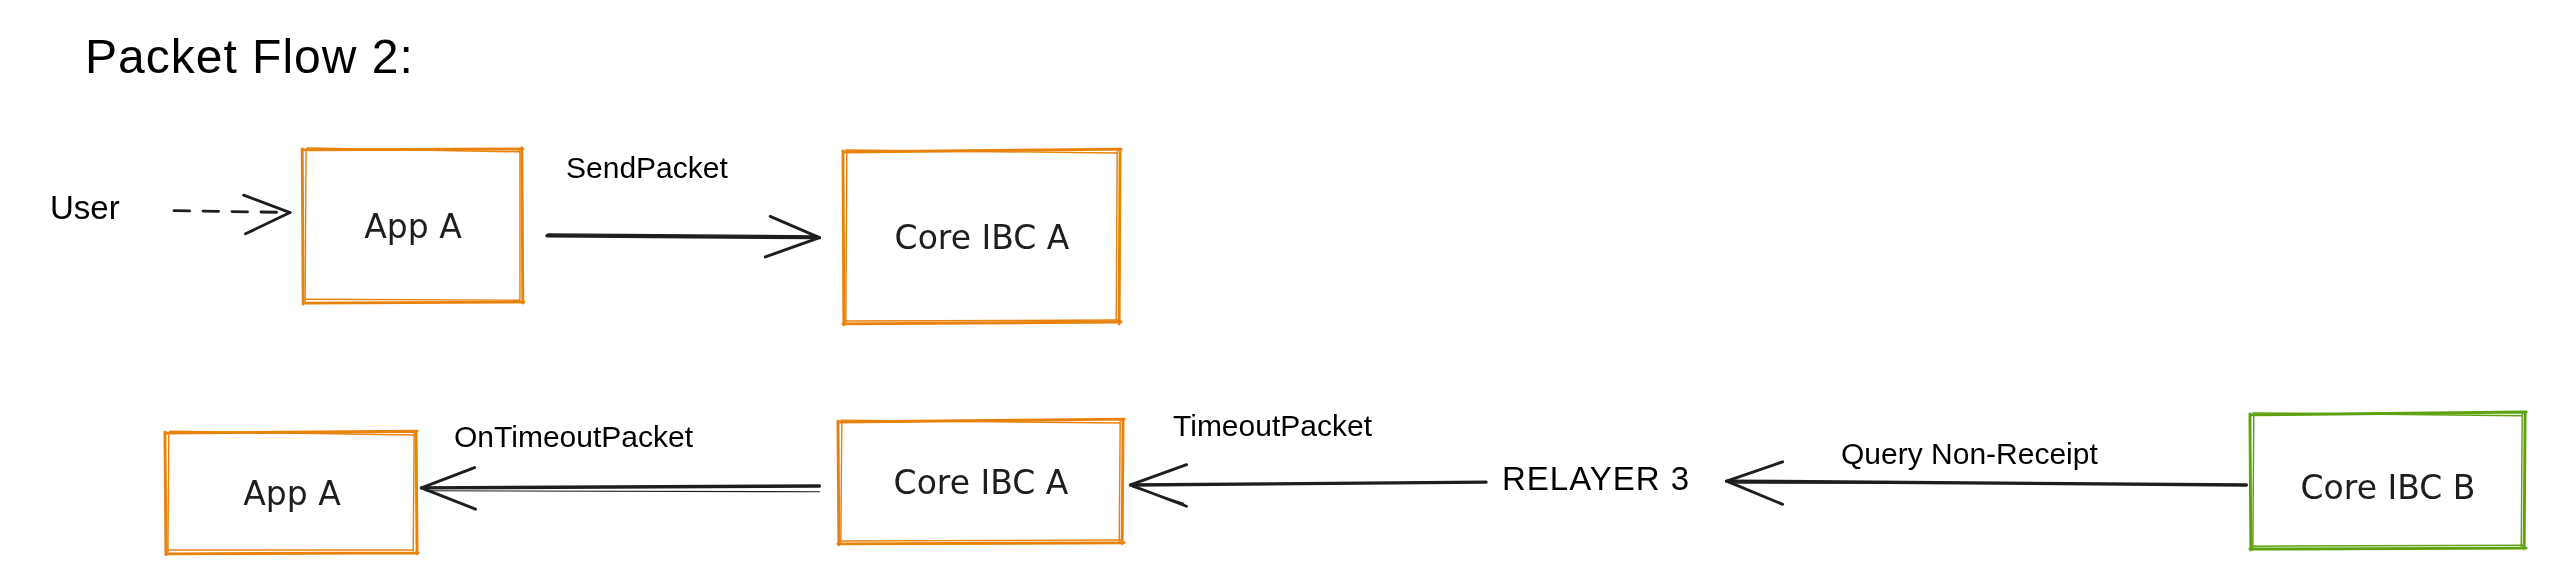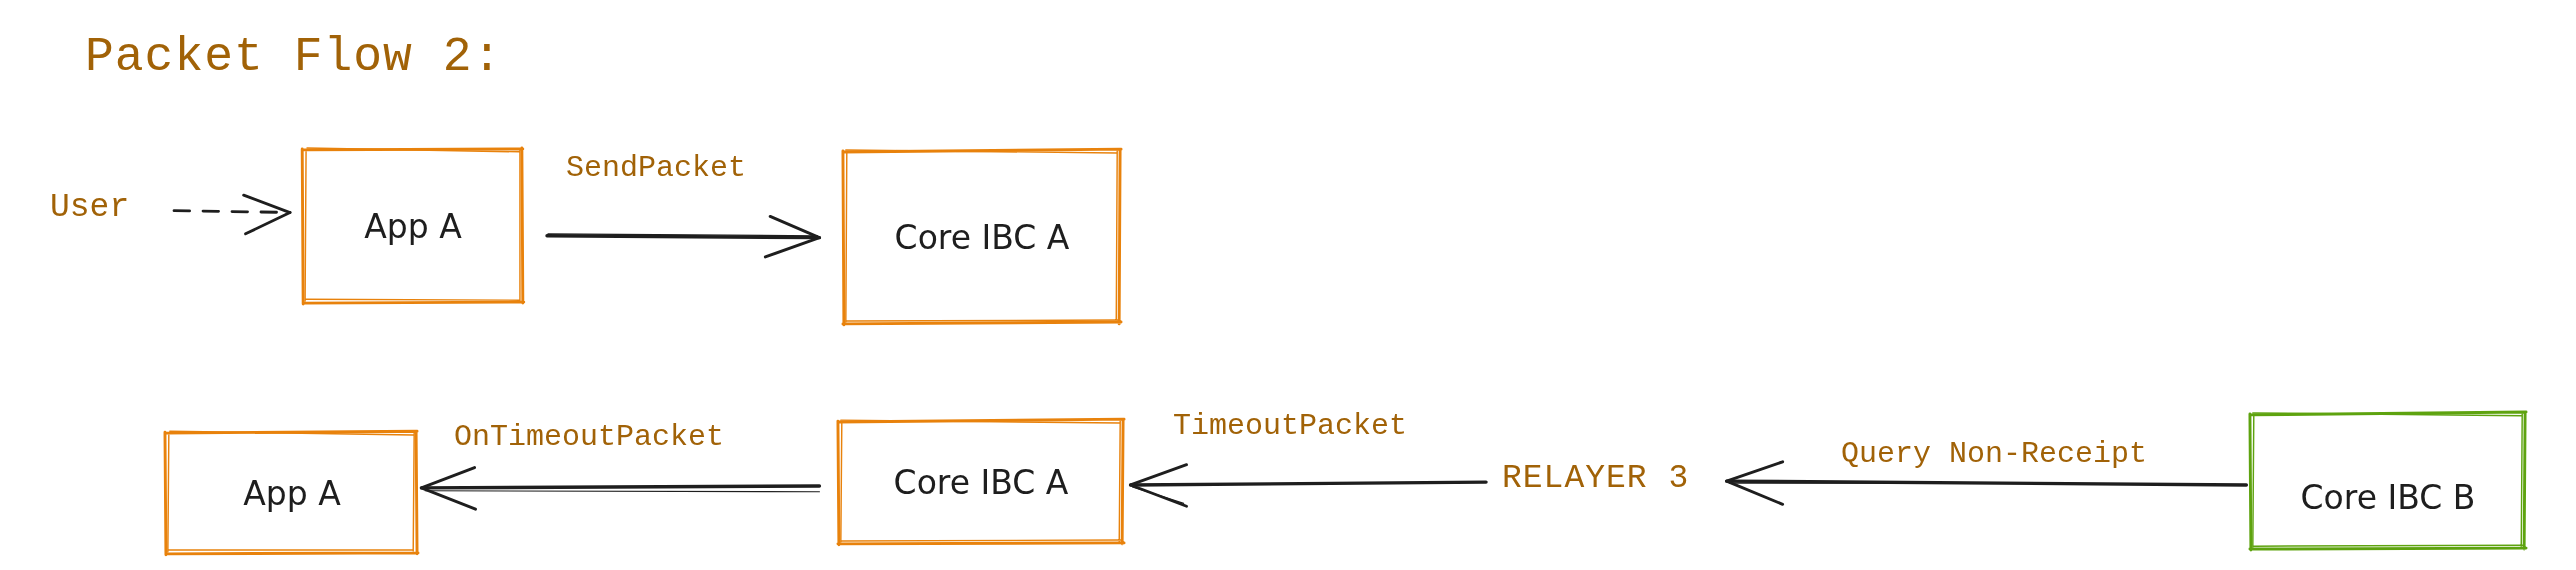--- a/index.html
+++ b/index.html
@@ -1,20 +1,20 @@
 <!DOCTYPE html>
 <html><head>
 <meta charset="utf-8">
 <style>
   html, body { margin: 0; padding: 0; background: #ffffff; }
   body { width: 2576px; height: 570px; position: relative; overflow: hidden;
          font-family: "DejaVu Sans", sans-serif; color: #1e1e1e; }
   #canvas { position: absolute; left: 0; top: 0; width: 2576px; height: 570px; }
-  .txt { position: absolute; white-space: nowrap; color: #a16207;
-         font-family: Liberation Mono, monospace; line-height: 1; }
+  .txt { position: absolute; white-space: nowrap; color: #000000;
+         font-family: Liberation Sans, sans-serif; line-height: 1; }
   .title { font-size: 48px; left: 85px; top: 33px; letter-spacing: 1px; }
   .lbl { font-size: 30px; }
   .node-label { font-size: 33px; position: absolute; white-space: nowrap;
                 transform: translate(-50%, -50%); }
   .node { position: absolute; box-sizing: border-box; text-align: right; }
   .node .frame { position: absolute; inset: 0; }
   svg { overflow: visible; }
 </style>
 </head>
 <body>
@@ -51,21 +51,21 @@
     <path class="stroke-app" fill="none" stroke-width="1.5" stroke-linecap="round" d="M5 2 L294 5 M294 3 L293 128 M295 126 L6 127 M5 128 L6 5" stroke="#e8820c"></path>
   </svg>
   <span class="node-label" style="left:145px; top:64px;">Core IBC A</span>
 </div>
 
 <div class="node" id="n-bot-coreb" style="left:2248px; top:411px; width:280px; height:140px;">
   <svg class="frame" width="280" height="140" viewBox="0 0 290 145">
     <path class="stroke-b" fill="none" stroke-width="3" stroke-linecap="round" d="M2 4 L288 1 M287 2 L286 143 M288 142 L2 143 M3 144 L2 3" stroke="#5ea30f"></path>
     <path class="stroke-b" fill="none" stroke-width="1.5" stroke-linecap="round" d="M5 2 L284 5 M284 3 L283 141 M285 139 L6 140 M5 141 L6 5" stroke="#5ea30f"></path>
   </svg>
-  <span class="node-label" style="left:140px; top:86px;">Core IBC B</span>
+  <span class="node-label" style="left:140px; top:76px;">Core IBC B</span>
 </div>
 
 <svg id="canvas" width="2576" height="570" viewBox="0 0 2666 590">
 
   <g>
     <line x1="180" y1="218" x2="300" y2="220" stroke="#1e1e1e" stroke-width="3" stroke-dasharray="16 14" stroke-linecap="round"></line>
     <path d="M252 202 L300 220 L254 242" fill="none" stroke="#1e1e1e" stroke-width="3" stroke-linecap="round" stroke-linejoin="round"></path>
   </g>
 
   <g>

